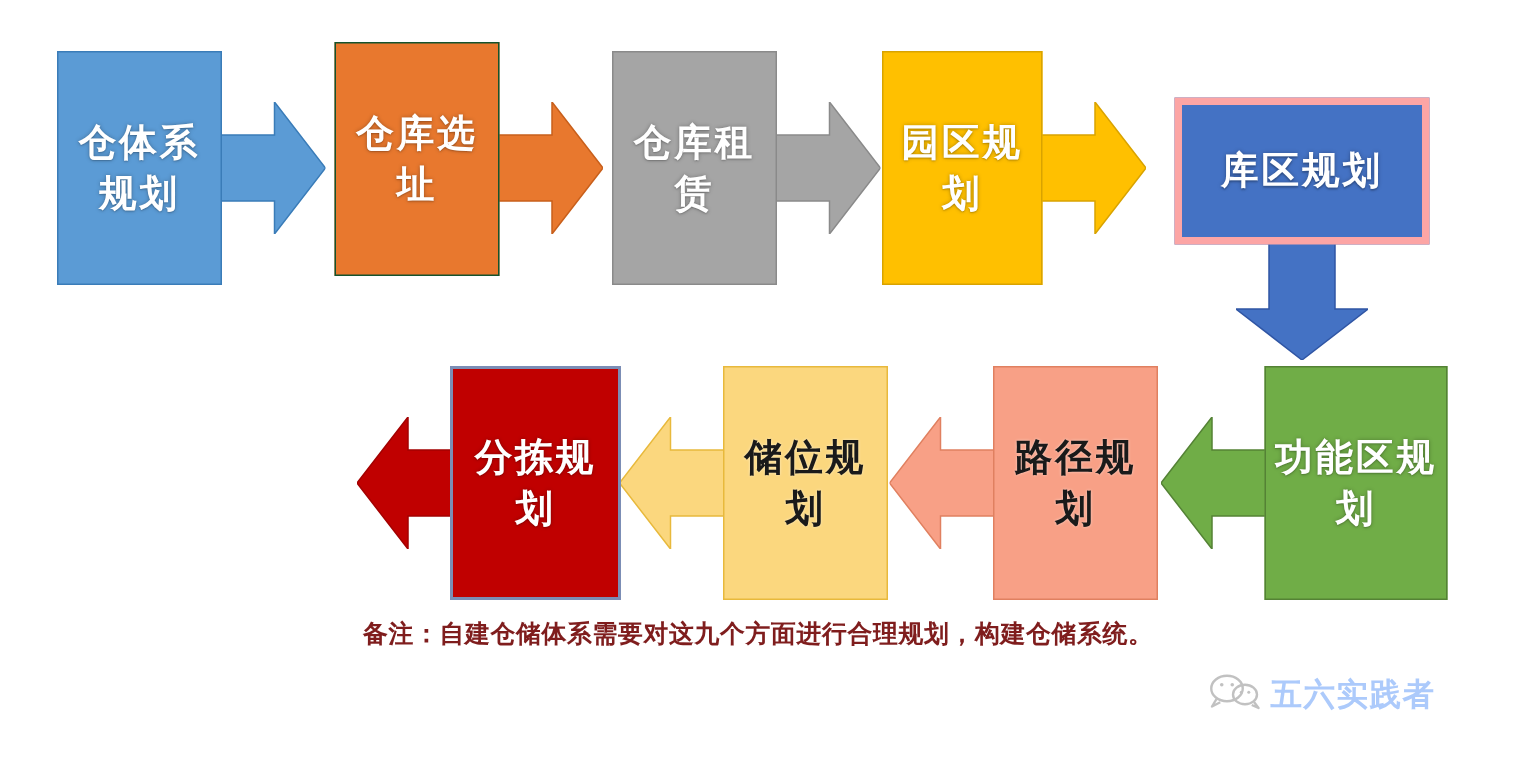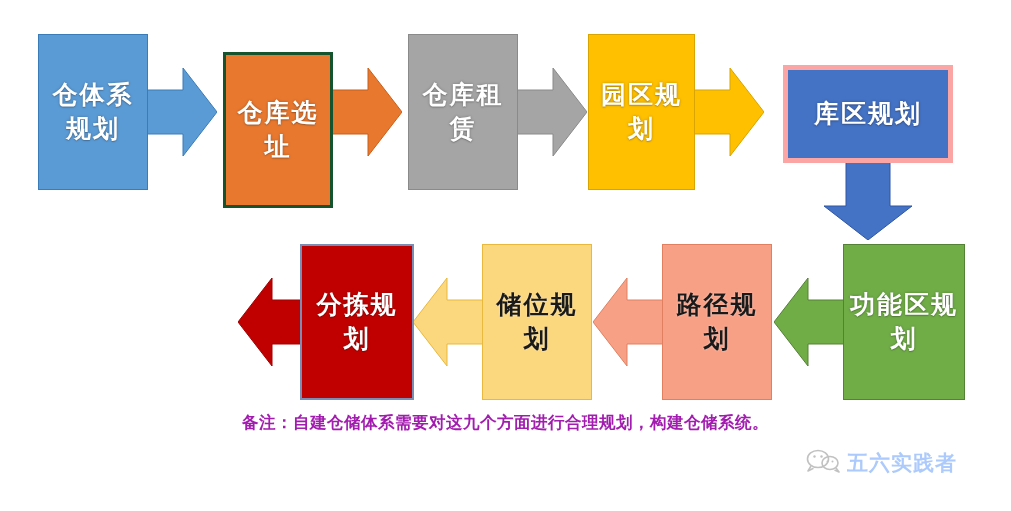--- a/index.html
+++ b/index.html
@@ -56,21 +56,21 @@
 
   
   #caption {
     position: absolute;
     left: 0;
     top: 412px;
     width: 1011px;
     text-align: center;
     font-size: 16.5px;
     font-weight: bold;
-    color: #a21caf;
+    color: #7f1d1d;
     letter-spacing: 0.5px;
     white-space: nowrap;
     z-index: 5;
   }
 
   
   #watermark {
     position: absolute;
     left: 806px;
     top: 448px;
@@ -97,21 +97,21 @@
   <div class="node" style="left:38px; top:34px; width:110px; height:156px; background:#5B9BD5; border:1px solid #3A7CB8; font-size:25px;">
     <span class="label lbl-white">仓体系规划</span>
   </div>
 
   <div class="arrow" style="left:139px; top:68px; width:78px; height:88px;">
     <svg width="78" height="88" viewBox="0 0 78 88">
       <polygon points="0,22 44,22 44,0 78,44 44,88 44,66 0,66" fill="#5B9BD5" stroke="#3A7CB8" stroke-width="1"></polygon>
     </svg>
   </div>
 
-  <div class="node" style="left:223px; top:52px; width:110px; height:156px; background:#E8782E; border:3px solid #14532d; font-size:25px;">
+  <div class="node" style="left:223px; top:28px; width:110px; height:156px; background:#E8782E; border:1px solid #14532d; font-size:25px;">
     <span class="label lbl-white">仓库选址</span>
   </div>
 
   <div class="arrow" style="left:324px; top:68px; width:78px; height:88px;">
     <svg width="78" height="88" viewBox="0 0 78 88">
       <polygon points="0,22 44,22 44,0 78,44 44,88 44,66 0,66" fill="#E8782E" stroke="#C85F1B" stroke-width="1"></polygon>
     </svg>
   </div>
 
   <div class="node" style="left:408px; top:34px; width:110px; height:156px; background:#A5A5A5; border:1px solid #8A8A8A; font-size:25px;">

